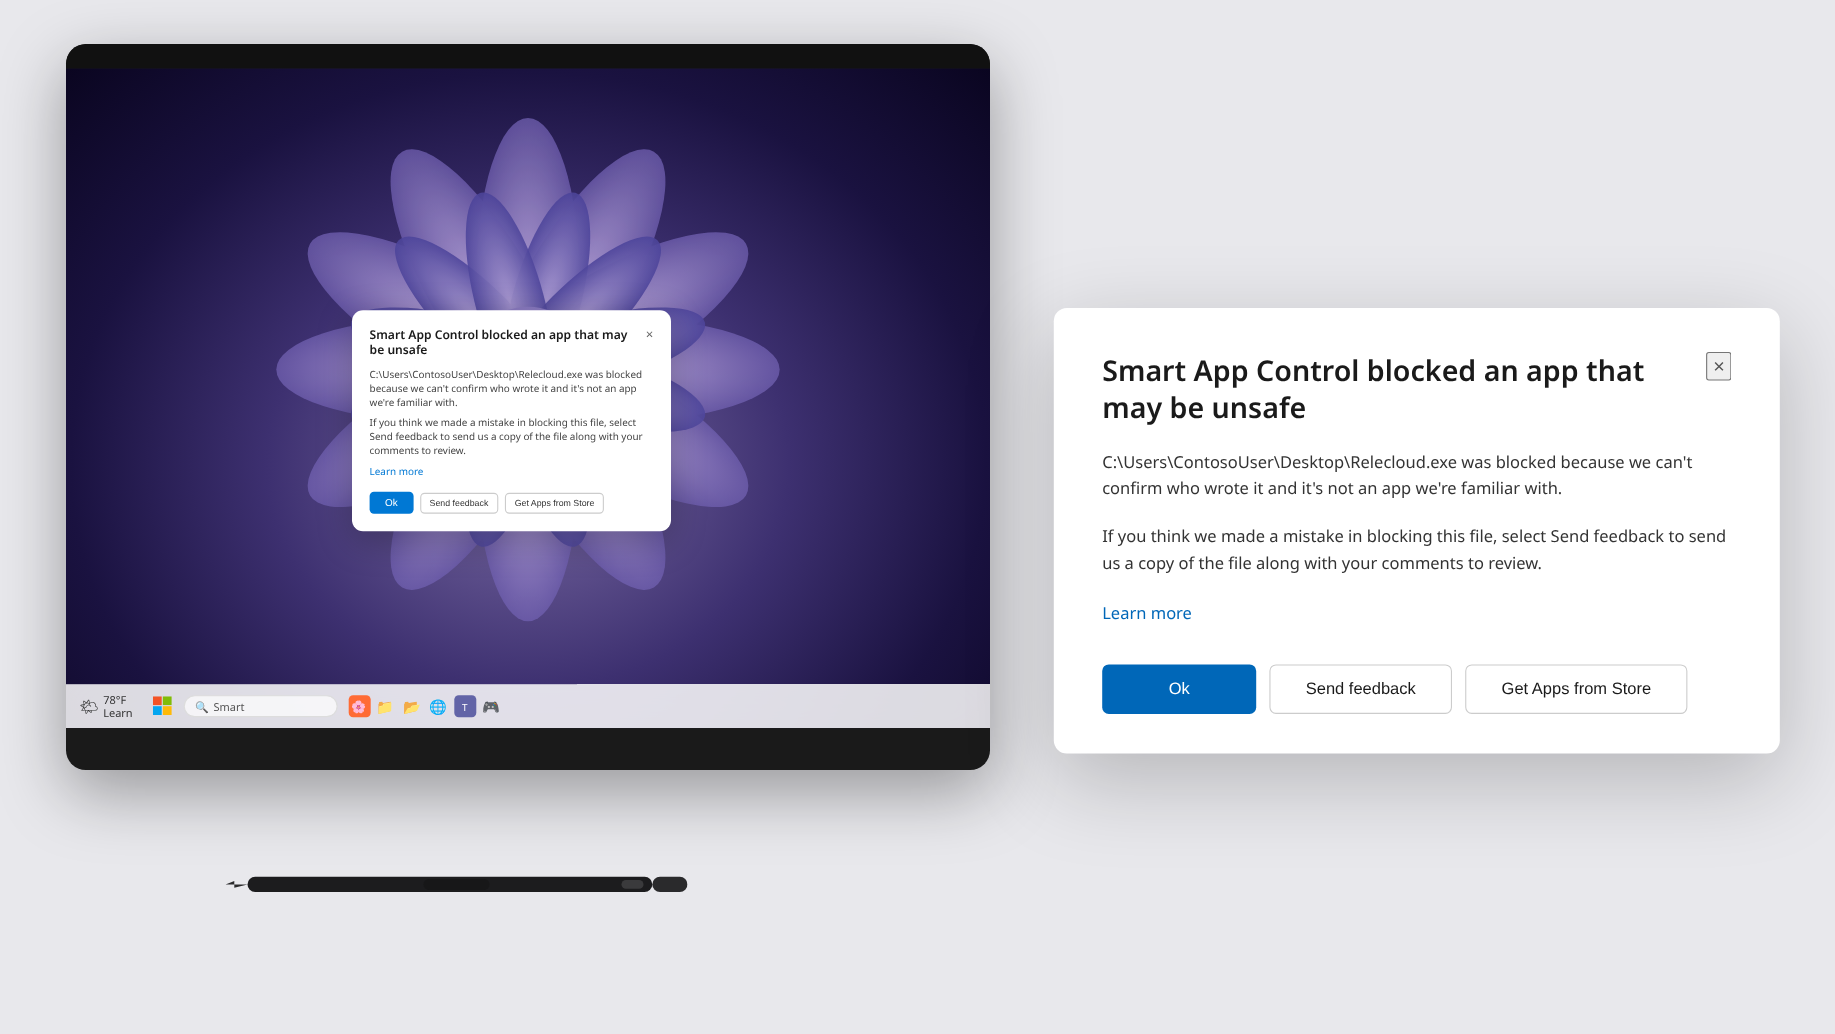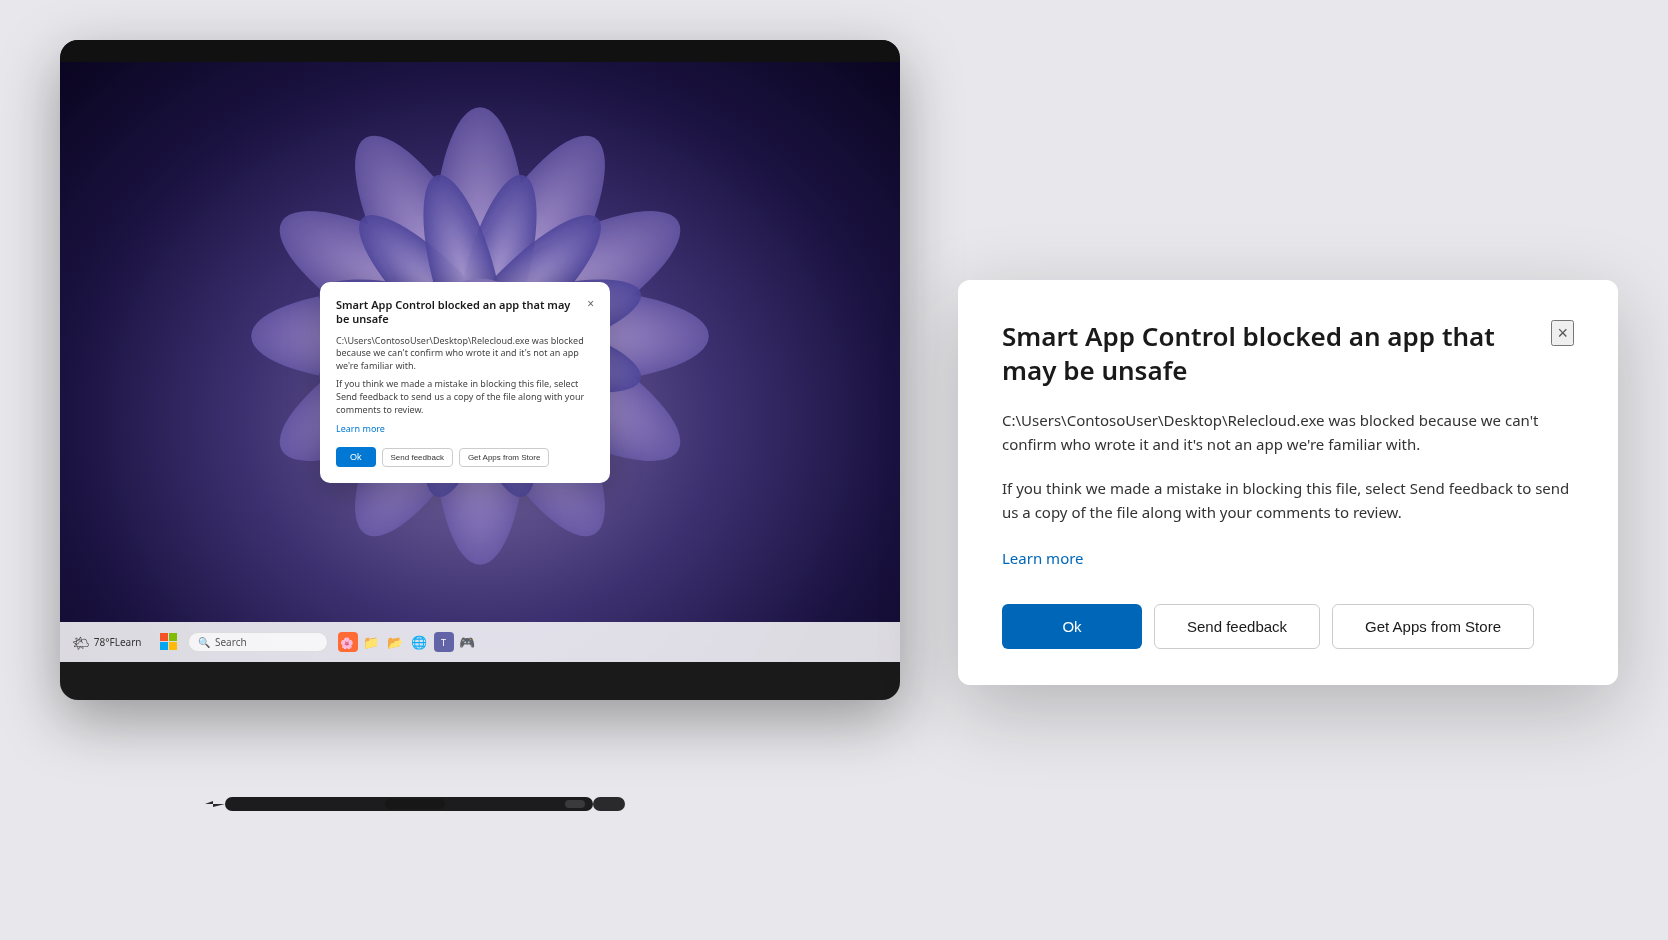--- a/index.html
+++ b/index.html
@@ -92,23 +92,22 @@
       color: #333;
       margin-right: 8px;
     }
 
     .weather-icon {
       font-size: 14px;
     }
 
     .weather-text {
       display: flex;
-      flex-direction: row;
+      flex-direction: column;
       line-height: 1.2;
-      text-align: center;
     }
 
     .start-btn {
       width: 20px;
       height: 20px;
       margin: 0 4px;
     }
 
     .search-bar-taskbar {
       display: flex;
@@ -401,21 +400,21 @@
 
         <svg class="win-logo start-btn" viewBox="0 0 18 18" xmlns="http://www.w3.org/2000/svg">
           <rect x="0" y="0" width="8" height="8" fill="#f35325"></rect>
           <rect x="9" y="0" width="8" height="8" fill="#81bc06"></rect>
           <rect x="0" y="9" width="8" height="8" fill="#05a6f0"></rect>
           <rect x="9" y="9" width="8" height="8" fill="#ffba08"></rect>
         </svg>
 
         <div class="search-bar-taskbar">
           <span class="search-icon-small">🔍</span>
-          <span>Search</span>
+          <span>Smart</span>
         </div>
 
         <div class="taskbar-icons">
           <div class="taskbar-app-icon" style="background:#ff6b35;color:#fff;font-size:11px;">🌸</div>
           <div class="taskbar-app-icon" style="color:#f8c300;font-size:13px;">📁</div>
           <div class="taskbar-app-icon" style="color:#1da462;font-size:13px;">📂</div>
           <div class="taskbar-app-icon" style="color:#0078d4;font-size:13px;">🌐</div>
           <div class="taskbar-app-icon" style="background:#6264a7;color:#fff;font-size:9px;border-radius:4px;">T</div>
           <div class="taskbar-app-icon" style="color:#107c10;font-size:13px;">🎮</div>
         </div>

